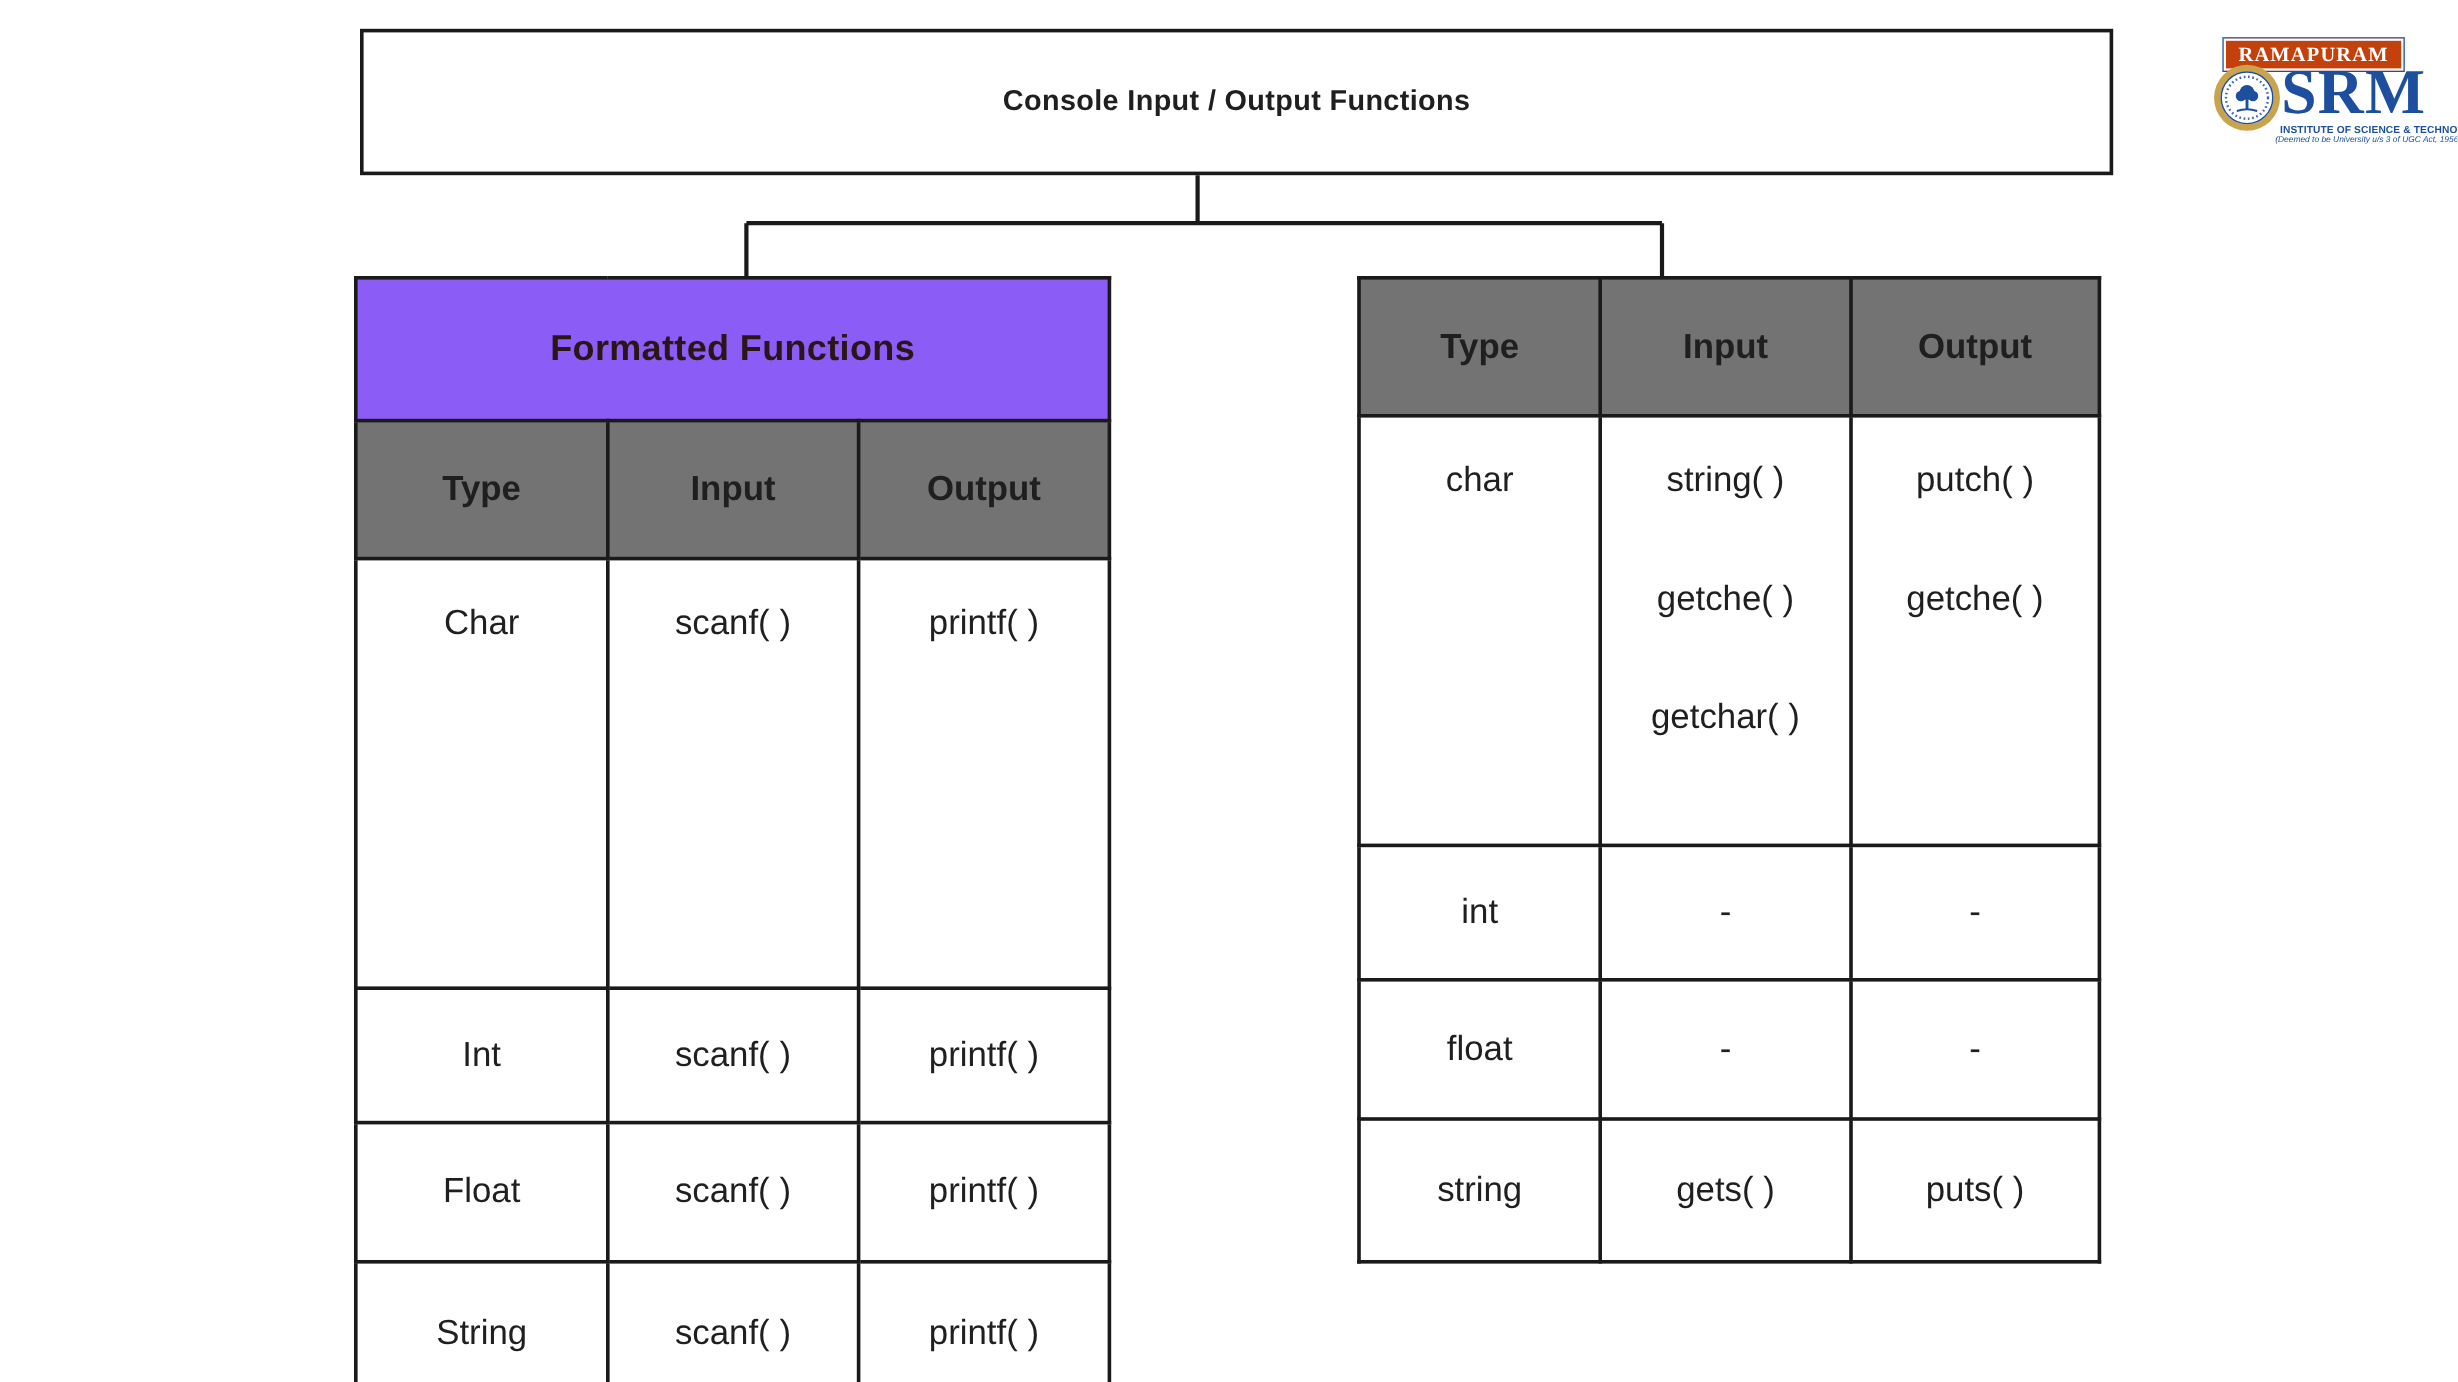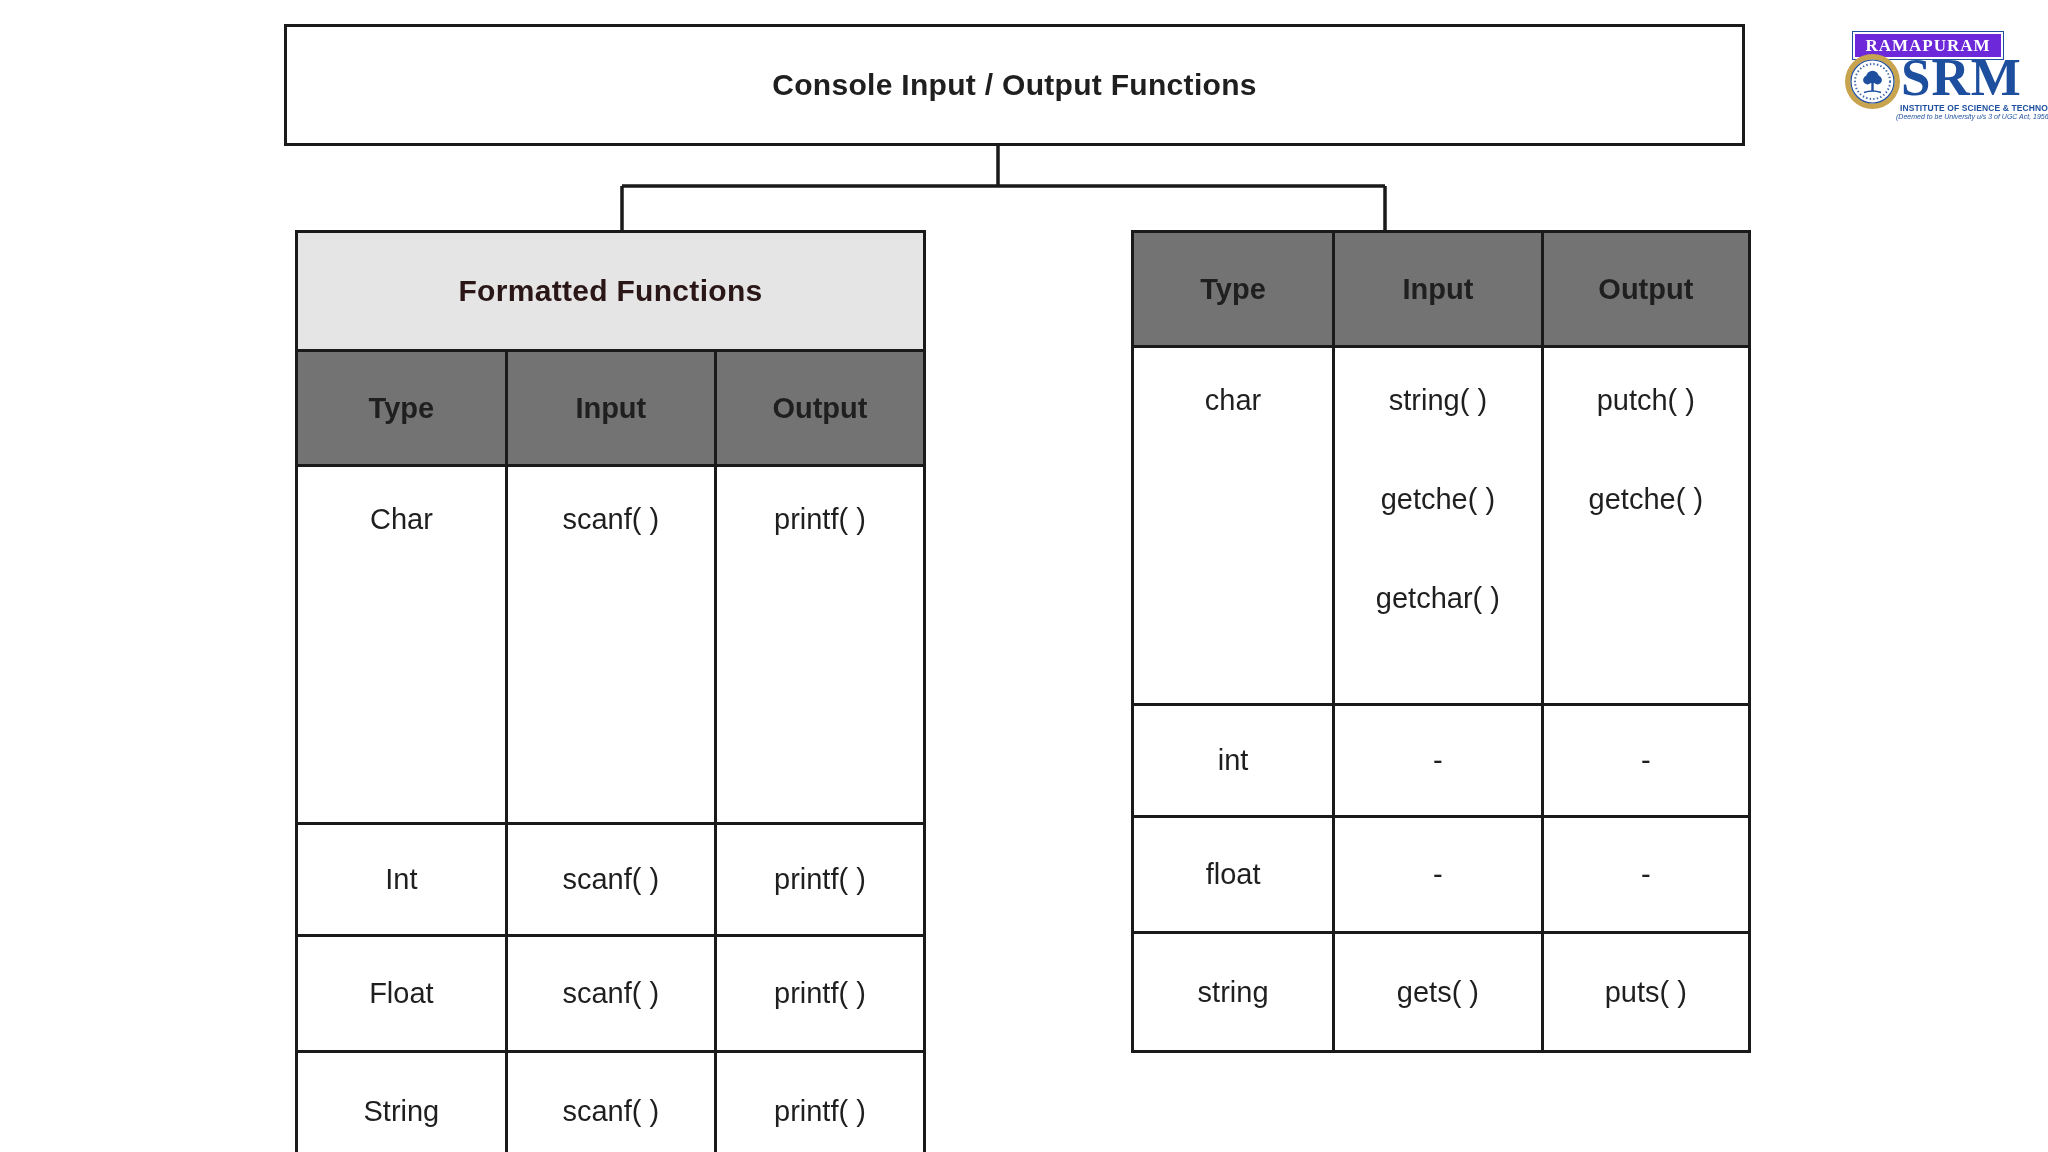--- a/index.html
+++ b/index.html
@@ -2,50 +2,50 @@
 <html><head>
 <meta charset="utf-8">
 <style>
   html,body{margin:0;padding:0;background:#ffffff;}
   .canvas{
     position:relative;width:2048px;height:1152px;background:#ffffff;
     font-family:"Liberation Sans", sans-serif;color:#1f1f1f;overflow:hidden;
   }
   
   .title-box{
-    position:absolute;left:284px;top:24px;width:1461px;height:122px;
+    position:absolute;left:300px;top:24px;width:1461px;height:122px;
     border:3px solid #1a1a1a;box-sizing:border-box;
     display:flex;align-items:center;justify-content:center;
-    font-weight:bold;font-size:30px;letter-spacing:.3px;
+    font-weight:bold;font-size:24px;letter-spacing:.3px;
   }
   
   .connectors{position:absolute;left:0;top:0;width:2048px;height:1152px;}
   
   table.func-table{
     position:absolute;border-collapse:collapse;table-layout:fixed;
     font-size:29px;text-align:center;
   }
   table.func-table.left{left:295px;top:230px;width:631px;}
   table.func-table.right{left:1131px;top:230px;width:620px;}
   .func-table th,.func-table td{border:3px solid #1a1a1a;text-align:center;vertical-align:middle;}
   .func-table th.pink{
-    height:114px;background:#e5e5e5;color:#2a1616;
+    height:114px;background:#8b5cf6;color:#2a1616;
     font-weight:bold;font-size:30px;letter-spacing:.3px;
   }
   .func-table tr.cols th{height:110px;font-weight:bold;font-size:29px;background:#737373;}
   .func-table tr.row-tall td{height:318px;vertical-align:top;padding-top:36px;}
   .func-table tr.row-int td{height:107px;}
   .func-table tr.row-float td{height:111px;margin-left:15px;}
   .func-table tr.row-string td{height:114px;}
   .stack{display:flex;flex-direction:column;align-items:center;gap:66px;}
   
   .logo{position:absolute;left:1844px;top:26px;width:168px;height:92px;color:#1d4f9e;}
   .logo .banner{
     position:absolute;left:9px;top:6px;width:150px;height:27px;box-sizing:border-box;
-    background:#6d28d9;border:2px solid #ffffff;outline:1.5px solid #1d4f9e;
+    background:#c2410c;border:2px solid #ffffff;outline:1.5px solid #1d4f9e;
     display:flex;align-items:center;justify-content:center;
     color:#ffffff;font-family:"Liberation Serif", serif;font-weight:bold;
     font-size:17px;letter-spacing:1px;
   }
   .logo .seal{position:absolute;left:0px;top:27px;width:57px;height:57px;}
   .logo .brand{
     position:absolute;left:57px;top:25px;width:110px;text-align:right;
     font-family:"Liberation Serif", serif;font-weight:bold;
     font-size:53px;line-height:1;letter-spacing:1px;
   }

